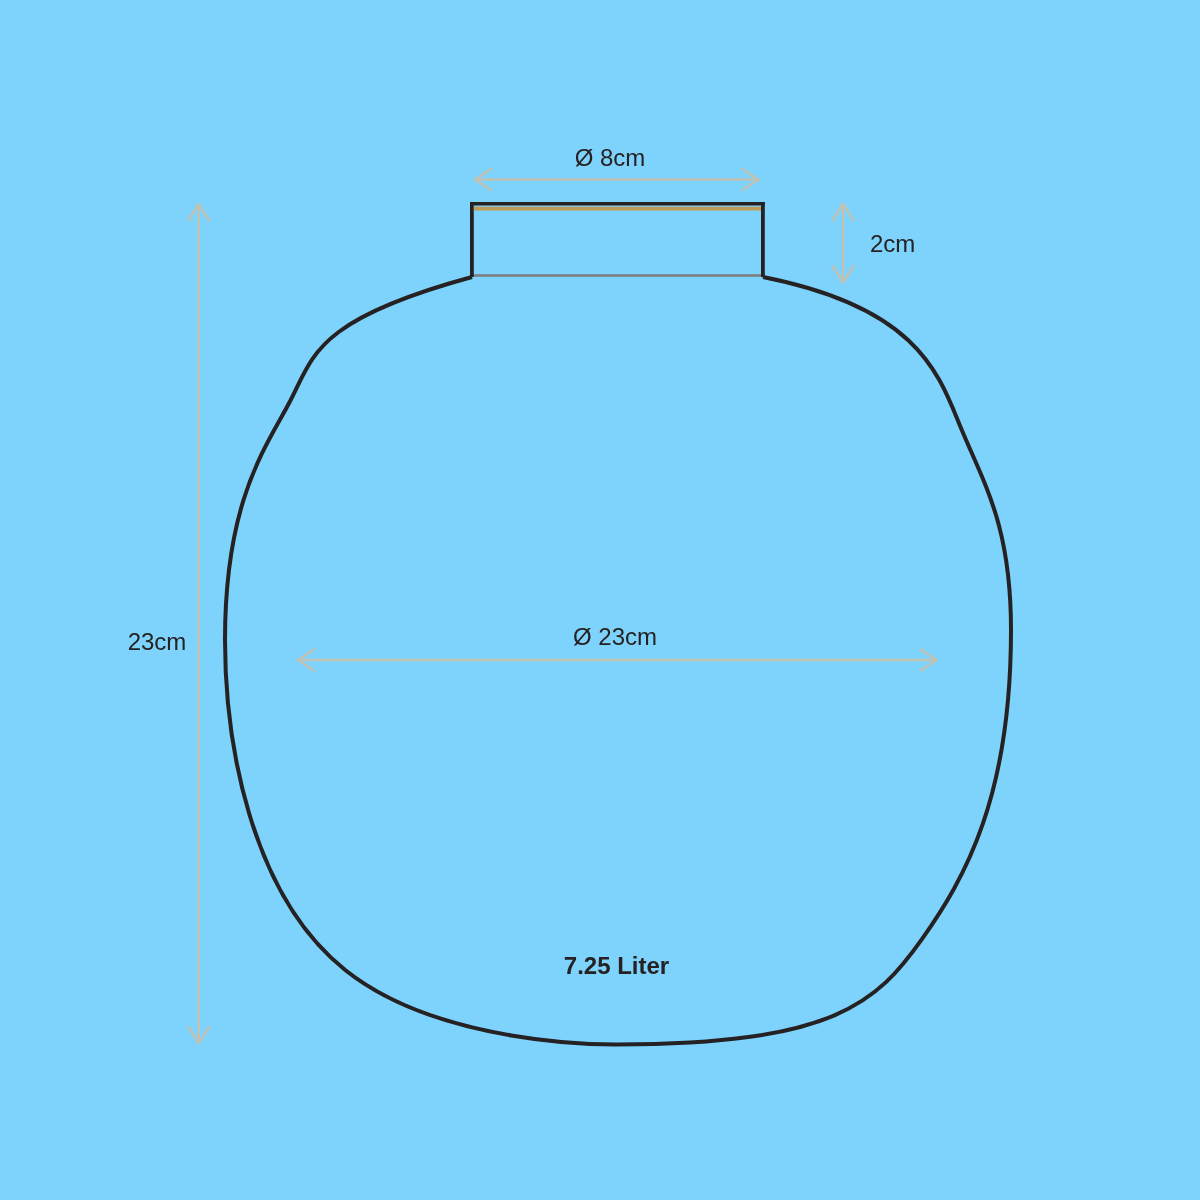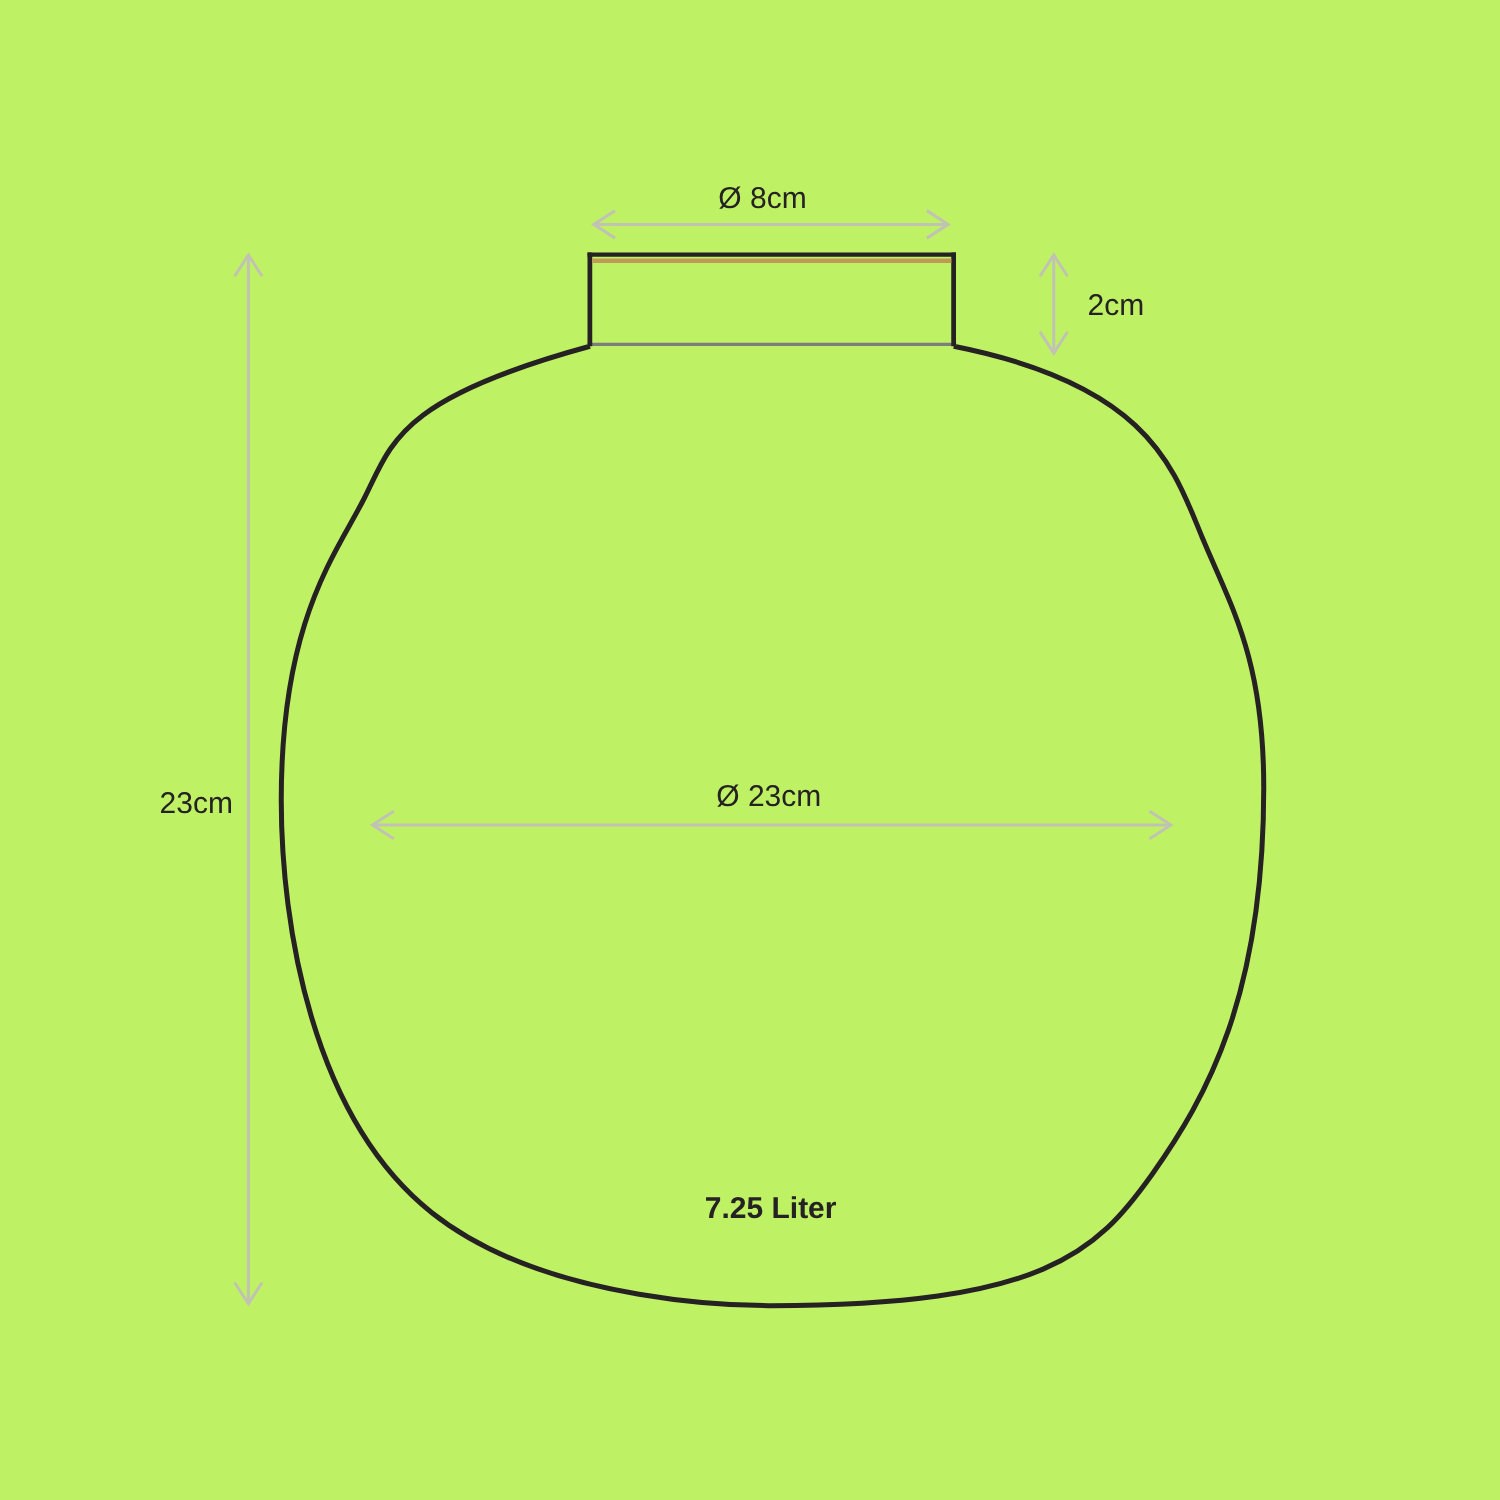--- a/index.html
+++ b/index.html
@@ -1,16 +1,16 @@
 <!DOCTYPE html>
 <html><head>
 <meta charset="utf-8">
 <style>
   html,body{margin:0;padding:0;background:#ffffff;}
-  .wrap{width:1200px;height:1200px;position:relative;background:#bef264;}
+  .wrap{width:1200px;height:1200px;position:relative;background:#7dd3fc;}
   svg{display:block;transform:translateZ(0);}
   text{font-family:"Liberation Sans", sans-serif;fill:#262122;}
 </style>
 </head>
 <body>
 <div class="wrap">
 <svg width="1200" height="1200" viewBox="0 0 1200 1200">
 
   <path d="M 472 277
     C 315.9 319.6, 313.5 355.7, 290.7 400

